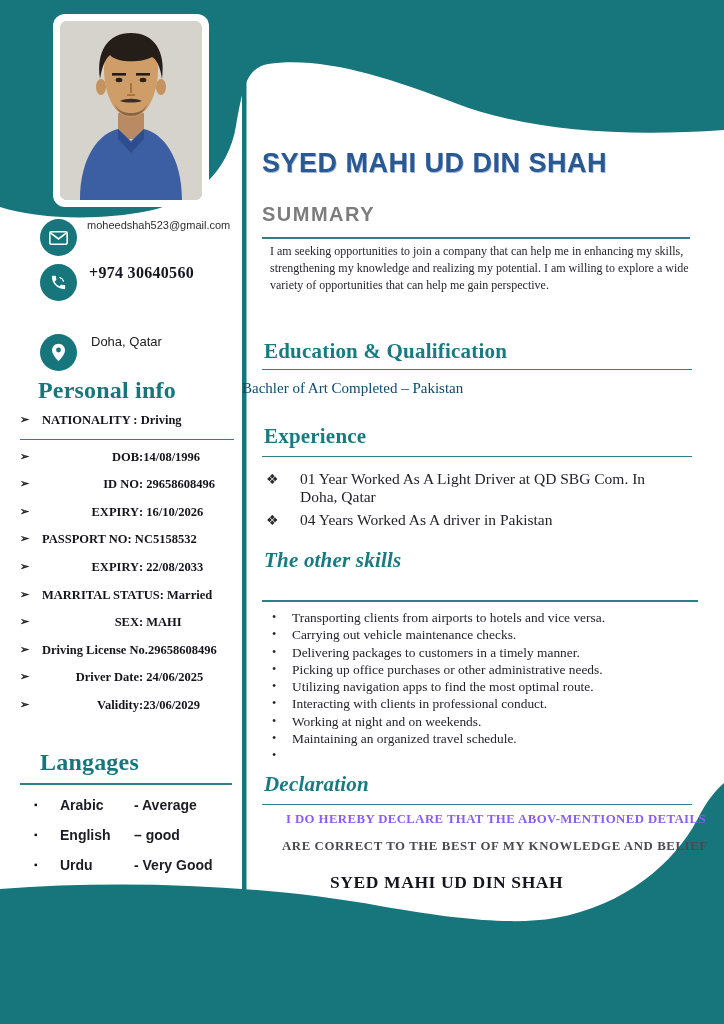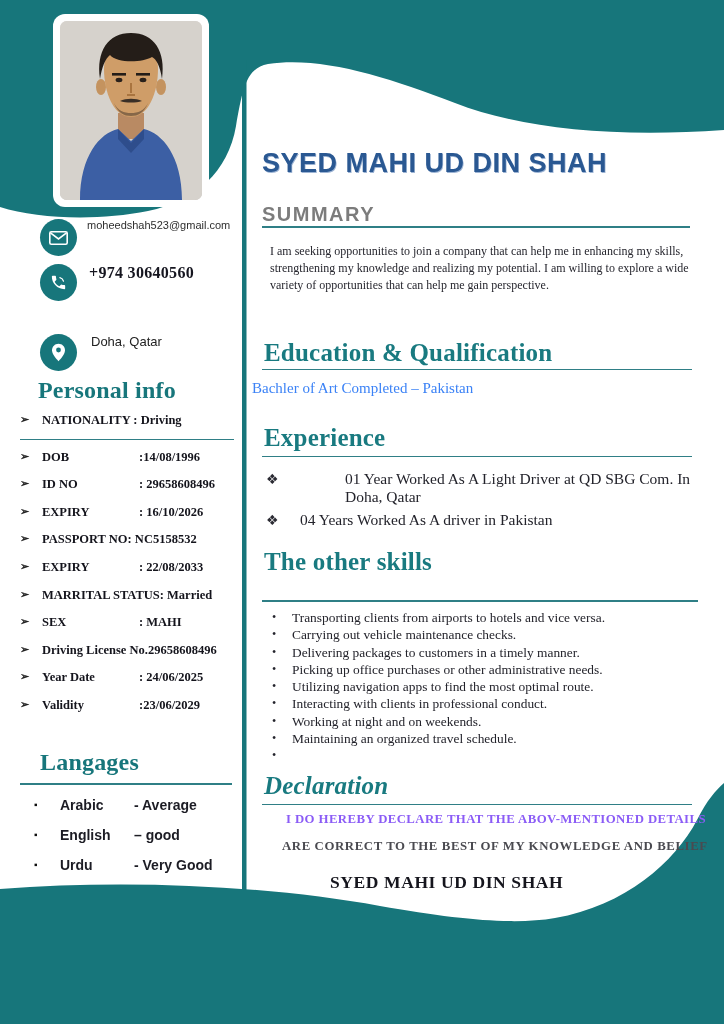--- a/index.html
+++ b/index.html
@@ -34,47 +34,47 @@
   .email-text { font-family:"Liberation Sans",sans-serif; font-size:11px; color:#2e2e2e; margin-left:10px; }
   .phone-text { font-size:16px; font-weight:bold; color:#15151f; margin-left:12px; letter-spacing:0.3px; }
   .loc-text { font-family:"Liberation Sans",sans-serif; font-size:13px; color:#222; margin-left:14px; }
 
   .side-heading {
     position:absolute; z-index:3; font-size:24px; font-weight:bold; color:#17767b; letter-spacing:0.2px;
   }
   .pi-list { position:absolute; left:20px; top:413px; width:220px; z-index:3; }
   .pi-row { display:flex; align-items:flex-start; margin-bottom:12.6px; font-size:12.5px; font-weight:bold; color:#14141c; }
   .pi-bullet { width:22px; flex:0 0 22px; font-size:11px; color:#222; }
-  .pi-label { min-width:97px; }
+  .pi-label { min-width:97px;text-align:right; }
   .pi-divider { border:none; border-top:1.6px solid #2f7f86; margin:-2px 0 10px 0; width:214px; }
 
   .lang-hr { position:absolute; left:20px; top:783px; width:212px; border:none; border-top:2px solid #2f7f86; z-index:3; }
   .lang-list { position:absolute; left:34px; top:797px; width:210px; z-index:3; font-family:"Liberation Sans",sans-serif; }
   .lang-row { display:flex; margin-bottom:14px; font-size:14px; font-weight:bold; color:#1c1c24; }
   .lang-bullet { width:26px; flex:0 0 26px; font-size:10px; padding-top:2px; color:#111; }
   .lang-name { min-width:74px; }
   .name {
     position:absolute; left:262px; top:148px; width:460px; z-index:3;
     font-family:"Liberation Sans",sans-serif; font-size:27px; font-weight:bold;
     color:#2a5892; letter-spacing:0.5px; text-shadow:0.7px 0.7px 0 #9db4d4;
   }
   .summary-title {
     position:absolute; left:262px; top:203px; width:428px; z-index:3;
     font-family:"Liberation Sans",sans-serif; font-size:20px; font-weight:bold;
-    color:#7c7c7c; letter-spacing:1.5px; padding-bottom:0; border-bottom:2.5px solid #2f7f86;
+    color:#7c7c7c; letter-spacing:1.5px; padding-bottom:11px; border-bottom:2.5px solid #2f7f86;
   }
   .summary-text {
     position:absolute; left:270px; top:243px; width:450px; z-index:3;
     font-size:12px; line-height:1.42; color:#26262e;
   }
   .sec-heading {
-    position:absolute; z-index:3; font-size:25px; font-weight:bold; color:#197a80; letter-spacing:0.2px;
+    position:absolute; z-index:3; font-size:21px; font-weight:bold; color:#197a80; letter-spacing:0.2px;
   }
   .sec-hr { position:absolute; z-index:3; border:none; border-top:1.6px solid #2f7f86; width:430px; left:262px; }
-  .edu-text { position:absolute; left:252px; top:380px; z-index:3; font-size:15px; color:#3b82f6; }
+  .edu-text { position:absolute; left:242px; top:380px; z-index:3; font-size:15px; color:#0c4a6e; }
 
   .exp-list { position:absolute; left:266px; top:470px; width:440px; z-index:3; }
   .exp-row { display:flex; margin-bottom:5px; font-size:15.5px; color:#23232b; }
   .exp-bullet { width:34px; flex:0 0 34px; font-size:14px; color:#2b2b33; padding-top:1px; }
 
   .skills-list { position:absolute; left:272px; top:609px; width:436px; z-index:3; }
   .skill-row { display:flex; font-size:13.4px; line-height:17.3px; color:#23232b; }
   .skill-bullet { width:20px; flex:0 0 20px; font-size:12px; }
 
   .decl-line1 { position:absolute; left:286px; top:812px; z-index:3; font-size:12.8px; font-weight:bold; letter-spacing:0.4px; color:#8b5cf6; }
@@ -190,21 +190,21 @@
     <span class="pi-bullet">➢</span>
     <span class="pi-label">SEX</span>
     <span>: MAHI</span>
   </div>
   <div class="pi-row">
     <span class="pi-bullet">➢</span>
     <span>Driving License</span>&nbsp;<span>No.29658608496</span>
   </div>
   <div class="pi-row">
     <span class="pi-bullet">➢</span>
-    <span class="pi-label">Year Date</span>
+    <span class="pi-label">Driver Date</span>
     <span>: 24/06/2025</span>
   </div>
   <div class="pi-row">
     <span class="pi-bullet">➢</span>
     <span class="pi-label">Validity</span>
     <span>:23/06/2029</span>
   </div>
 </div>
 
 <div class="side-heading" style="left:40px; top:749px;">Langages</div>
@@ -234,29 +234,29 @@
 
 <div class="sec-heading" style="left:264px; top:339px;">Education &amp; Qualification</div>
 <hr class="sec-hr" style="top:369px;">
 <div class="edu-text">Bachler of Art Completed – Pakistan</div>
 
 <div class="sec-heading" style="left:264px; top:424px;">Experience</div>
 <hr class="sec-hr" style="top:456px;">
 <div class="exp-list">
   <div class="exp-row">
     <span class="exp-bullet">❖</span>
-    <span style="max-width:360px;margin-left:45px;">01 Year Worked  As A Light Driver at QD SBG Com. In Doha, Qatar</span>
+    <span style="max-width:360px;">01 Year Worked  As A Light Driver at QD SBG Com. In Doha, Qatar</span>
   </div>
   <div class="exp-row">
     <span class="exp-bullet">❖</span>
     <span>04 Years Worked  As A driver in Pakistan</span>
   </div>
 </div>
 
-<div class="sec-heading" style="left:264px; top:548px;">The other skills</div>
+<div class="sec-heading" style="left:264px; top:548px;font-style:italic;">The other skills</div>
 <hr class="sec-hr" style="top:600px; border-top-width:2.4px; width:436px;">
 <div class="skills-list">
   <div class="skill-row">
       <span class="skill-bullet">•</span>
       <span>Transporting clients from airports to hotels and vice versa.</span>
     </div>
   <div class="skill-row">
       <span class="skill-bullet">•</span>
       <span>Carrying out vehicle maintenance checks.</span>
     </div>

